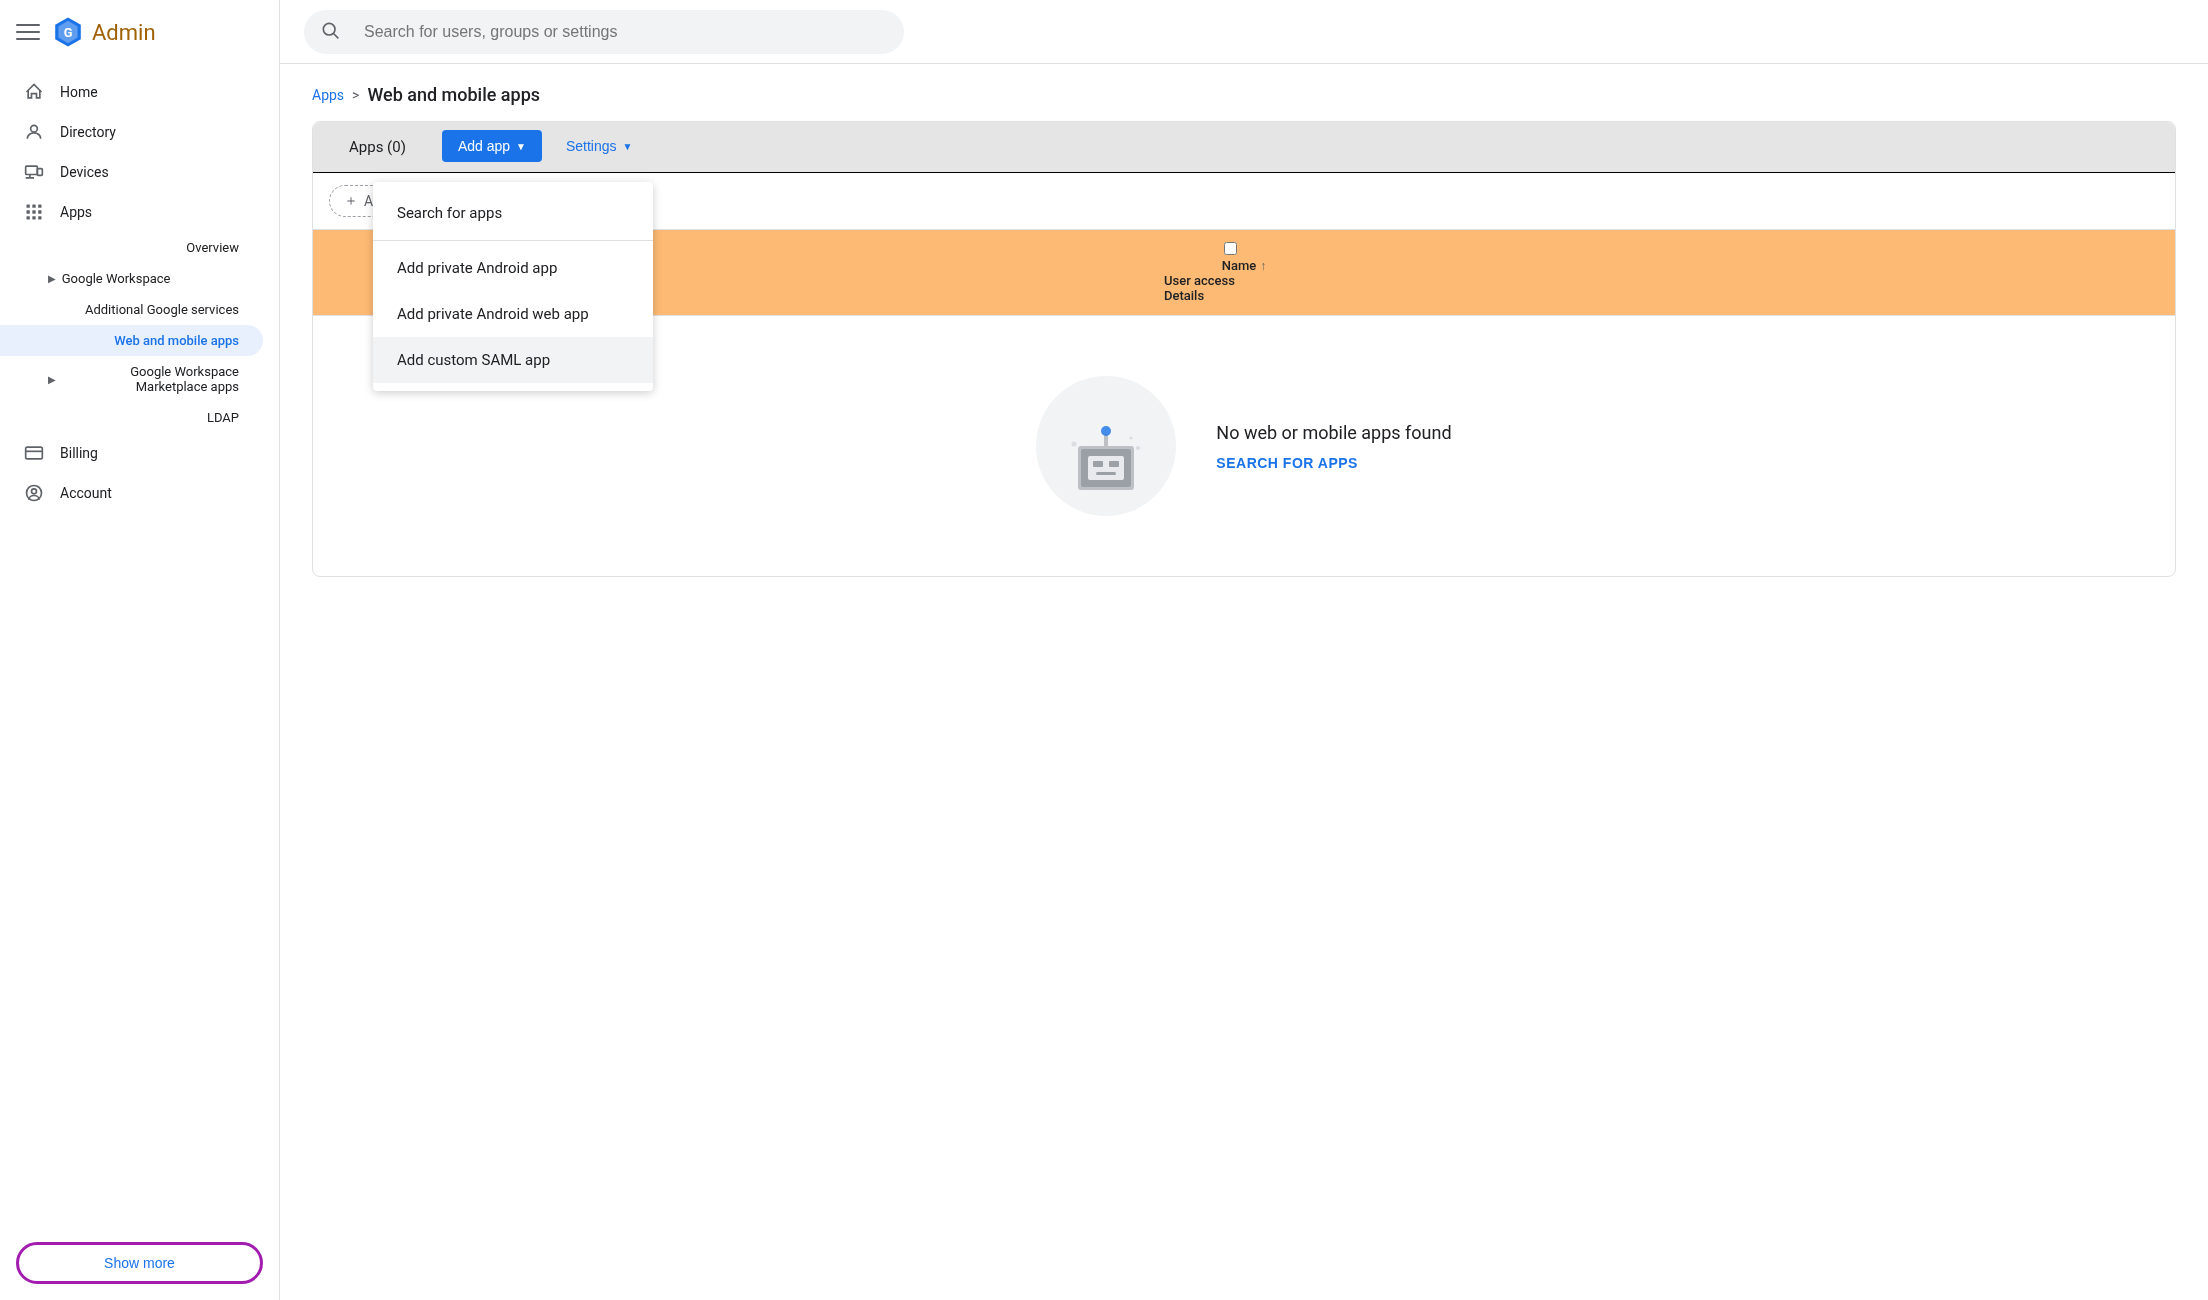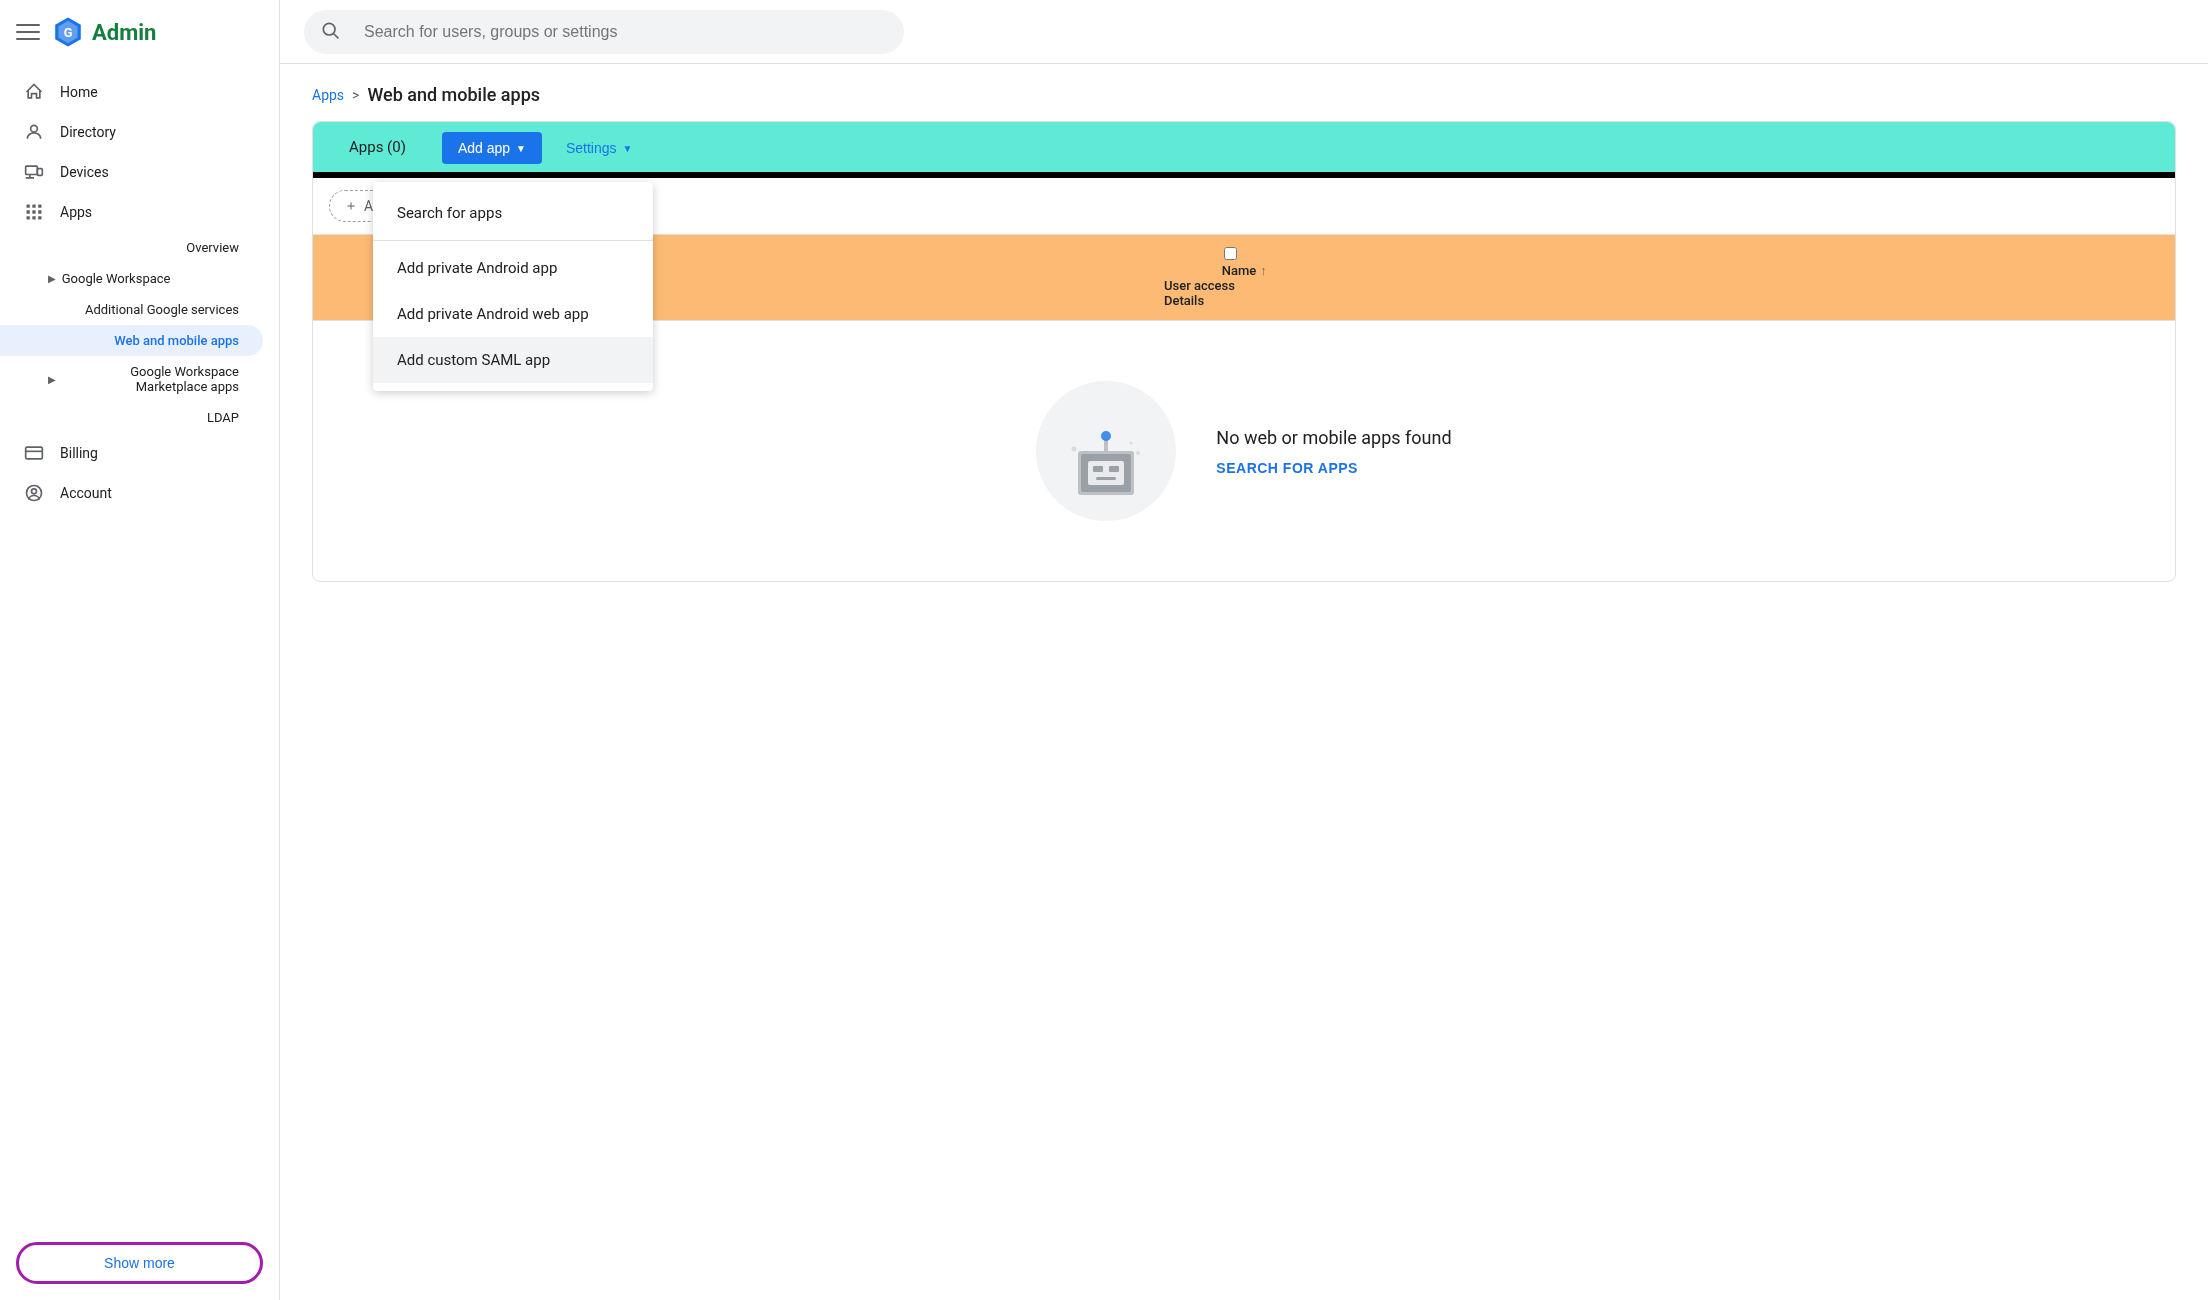--- a/index.html
+++ b/index.html
@@ -8,21 +8,21 @@
     
     .app-layout { display: flex; height: 100vh; overflow: hidden; }
 
     
     .sidebar { width: 280px; min-width: 280px; height: 100vh; overflow-y: auto; border-right: 1px solid #e0e0e0; background: #fff; display: flex; flex-direction: column; }
     .sidebar-header { display: flex; align-items: center; padding: 12px 16px; gap: 12px; border-bottom: none; height: 64px; }
     .hamburger-icon { width: 24px; height: 24px; display: flex; flex-direction: column; justify-content: center; gap: 5px; cursor: pointer; }
     .hamburger-icon span { display: block; height: 2px; background: #5f6368; border-radius: 1px; }
     .logo-area { display: flex; align-items: center; gap: 8px; }
     .logo-hex { width: 32px; height: 32px; }
-    .logo-text { font-size: 22px; color: #15803d; font-weight: 700; }
+    .logo-text { font-size: 22px; color: #a16207; font-weight: 400; }
 
     .sidebar-nav { flex: 1; padding: 8px 0; }
     .nav-item { display: flex; align-items: center; gap: 16px; padding: 10px 24px; cursor: pointer; color: #202124; font-size: 14px; border-radius: 0 24px 24px 0; margin-right: 16px; transition: background 0.15s; }
     .nav-item .nav-icon { width: 20px; height: 20px; color: #5f6368; flex-shrink: 0; }
 
     .nav-sub-item { padding: 8px 24px 8px 48px; cursor: pointer; font-size: 13px; color: #202124; border-radius: 0 24px 24px 0; margin-right: 16px; text-align: right; }
     .nav-sub-item.active { color: #1a73e8; font-weight: 500; background: #e8f0fe; }
     .nav-sub-item.with-arrow { display: flex; align-items: center; gap: 6px; }
 
     .show-more-btn { margin: 12px 16px 16px; border: 3px solid #a21caf; border-radius: 24px; padding: 10px 24px; background: #fff; color: #1a73e8; font-size: 14px; font-weight: 500; cursor: pointer; text-align: center; }
@@ -42,21 +42,21 @@
     
     .breadcrumb { display: flex; align-items: center; gap: 8px; padding: 20px 32px 16px; font-size: 14px; color: #5f6368; }
     .breadcrumb a { color: #1a73e8; text-decoration: none; cursor: pointer; }
     .breadcrumb-sep { color: #5f6368; }
     .breadcrumb-current { color: #202124; font-weight: 500; font-size: 18px; }
 
     
     .panel { margin: 0 32px; border: 1px solid #e0e0e0; border-radius: 8px; overflow: visible; position: relative; }
 
     
-    .tabs-row { display: flex; align-items: flex-end; padding: 0 16px; border-bottom: 6px solid #000000; background: #5eead4; border-radius: 8px 8px 0 0; }
+    .tabs-row { display: flex; align-items: flex-start; padding: 0 16px; border-bottom: 1px solid #000000; background: #e5e5e5; border-radius: 8px 8px 0 0; }
     .tab { padding: 16px 20px; font-size: 14px; color: #5f6368; cursor: pointer; }
     .tab.apps-tab { font-size: 15px; color: #202124; font-weight: 400; padding: 16px 20px; }
 
     .tab-btn { display: flex; align-items: center; gap: 6px; padding: 8px 16px; border: none; border-radius: 4px; font-size: 14px; cursor: pointer; font-weight: 500; }
     .tab-btn.add-app-btn { background: #1a73e8; color: #fff; }
     .tab-btn.settings-btn { background: transparent; color: #1a73e8; border: none; }
     .tab-btn .chevron { font-size: 10px; }
 
     .tabs-actions { display: flex; gap: 8px; padding: 8px; margin-left: 8px; }
 

